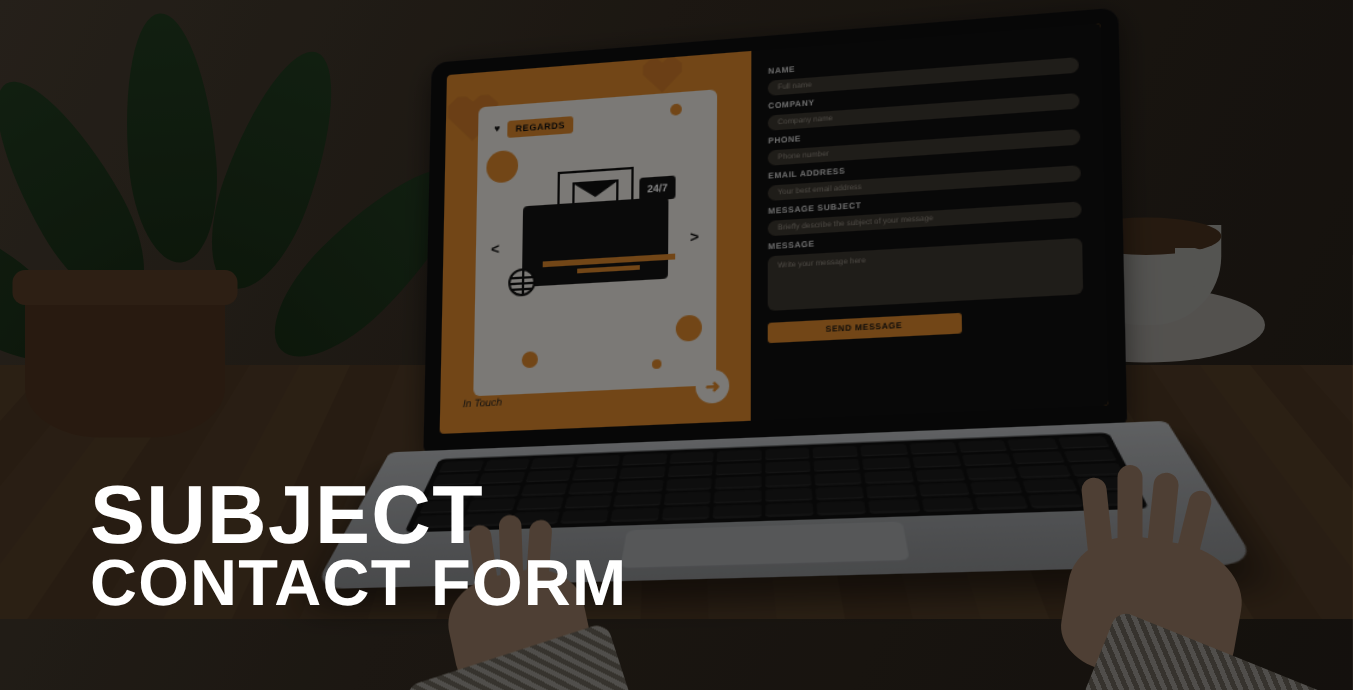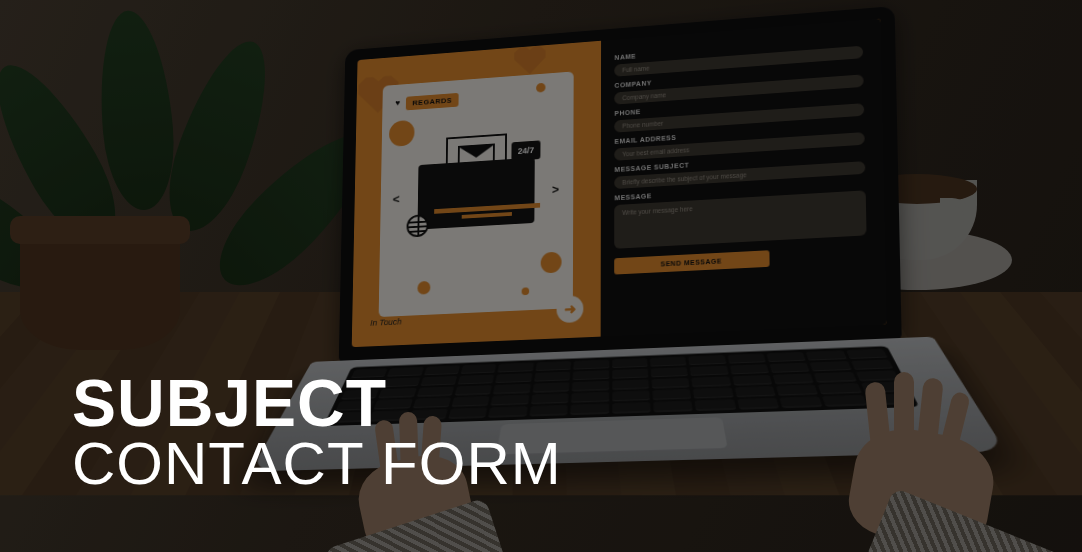--- a/index.html
+++ b/index.html
@@ -74,21 +74,21 @@
 .fL3{left:102px;top:14px;width:18px;height:62px;transform:rotate(4deg)}
 .fR1{left:56px;top:20px;width:20px;height:72px;transform:rotate(-6deg)}
 .fR2{left:82px;top:10px;width:20px;height:80px}
 .fR3{left:108px;top:16px;width:20px;height:74px;transform:rotate(6deg)}
 .fR4{left:134px;top:30px;width:18px;height:60px;transform:rotate(14deg)}
 .cuff{position:absolute;background:repeating-linear-gradient(45deg,#cfcabf 0 4px,#8b8377 4px 8px);border-radius:12px}
 .cL{left:10px;bottom:-30px;width:170px;height:70px;transform:rotate(-18deg)}
 .cR{left:60px;bottom:-40px;width:200px;height:80px;transform:rotate(22deg)}
 .headline{position:absolute;left:72px;bottom:58px;z-index:10;color:#fff;font-weight:400;line-height:1.02}
 .headline .r1{font-size:66px;font-weight:900;letter-spacing:1px}
-.headline .r2{font-size:60px;font-weight:400;letter-spacing:1px;margin-top:-4px}
+.headline .r2{font-size:52px;font-weight:700;letter-spacing:1px;margin-top:-4px}
 .headline .r3{font-size:44px;font-weight:800;letter-spacing:1px;color:#e8781f;margin-top:-2px}
 </style>
 </head>
 <body>
 
 <div class="scene">
   <div class="table-wood"></div>
 
   <div class="plant">
     <div class="leaf l1"></div>

